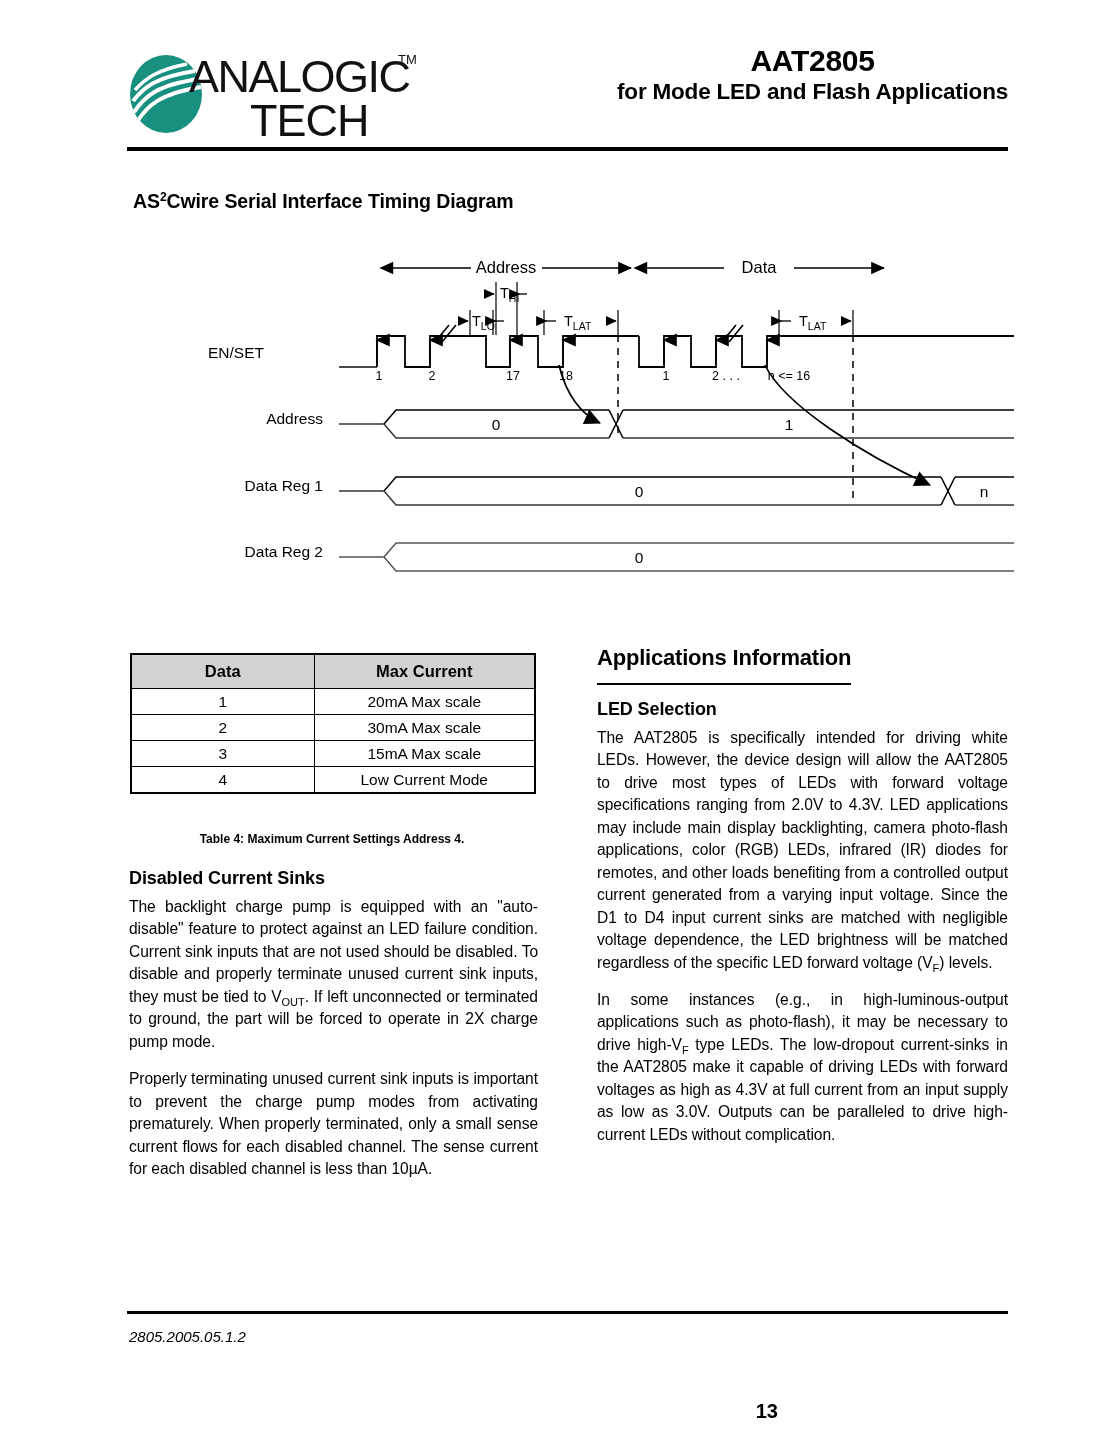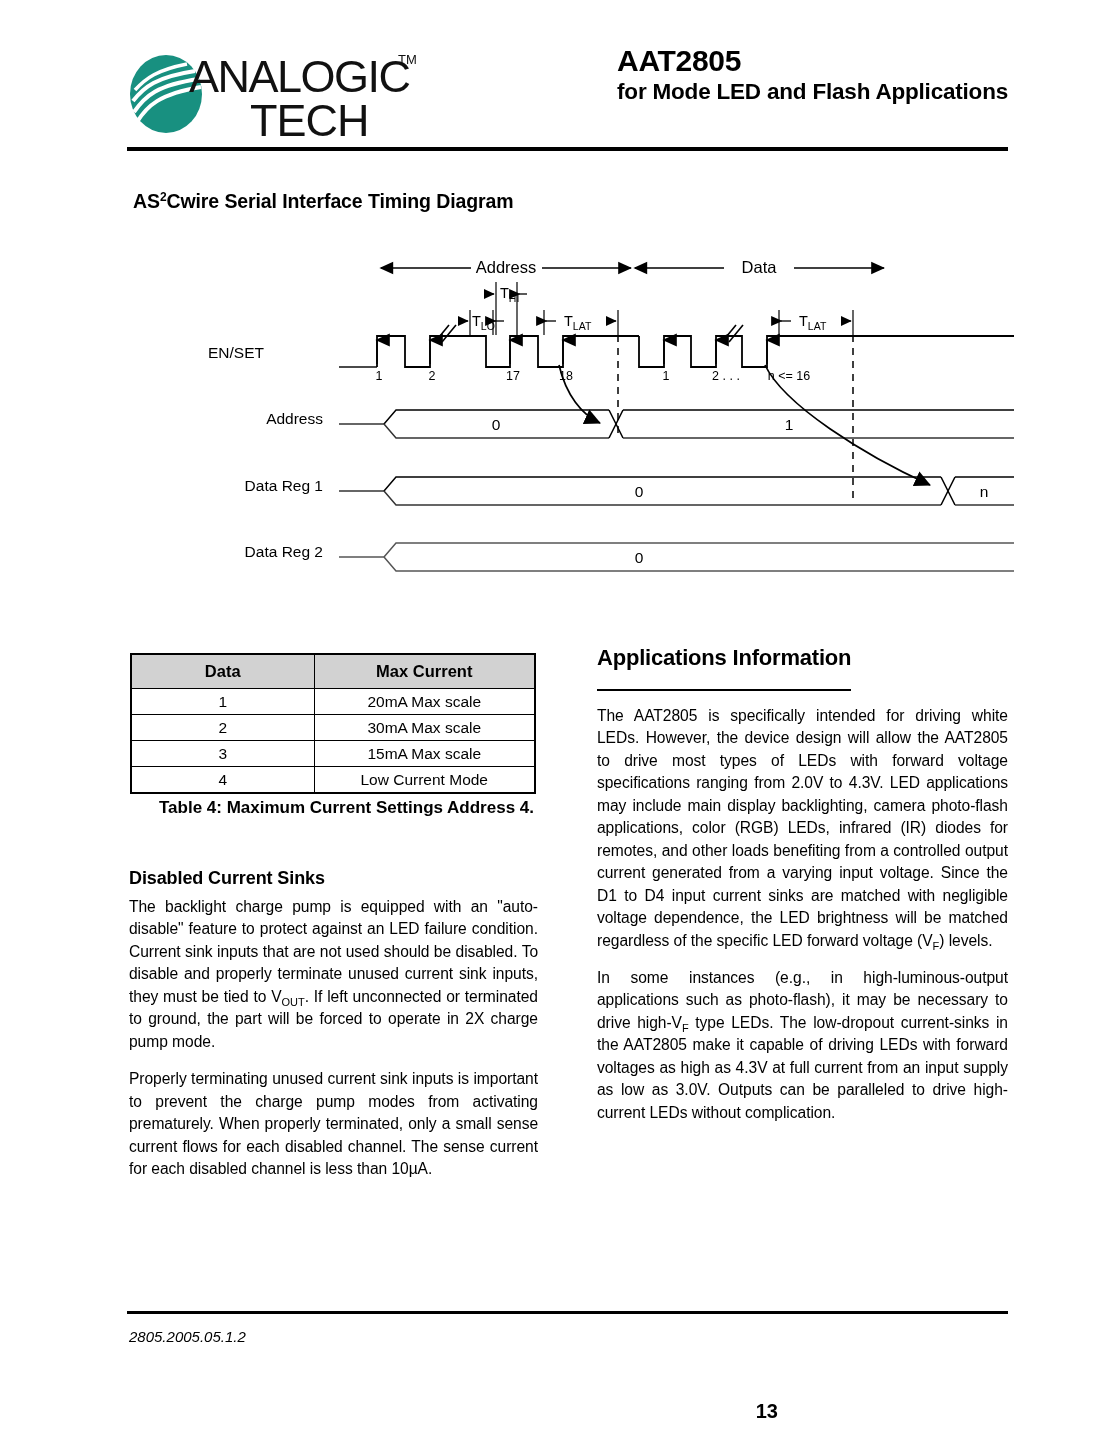--- a/index.html
+++ b/index.html
@@ -48,21 +48,21 @@
     position: absolute;
     left: 62px;
     top: 0px;
     width: 250px;
     height: 96px;
   }
   .header-titles {
     position: absolute;
     right: 0px;
     top: 0px;
-    text-align: left;
+    text-align: center;
     line-height: 1.16;
   }
   .hdr-part {
     font-size: 30px;
     font-weight: bold;
     letter-spacing: -0.3px;
   }
   .hdr-line {
     font-size: 22.5px;
     font-weight: bold;
@@ -127,24 +127,24 @@
     font-size: 15.5px;
     text-align: center;
     padding: 3.5px 0 3.5px 0;
     border: 1px solid #000;
   }
   table.data-tbl col.c1 { width: 183px; }
   table.data-tbl col.c2 { width: 221px; }
   .tbl-caption {
     position: absolute;
     left: 130px;
-    top: 798px;
+    top: 832px;
     width: 404px;
-    text-align: right;
-    font-size: 17px;
+    text-align: center;
+    font-size: 12px;
     font-weight: bold;
   }
 
   
   .col-left {
     position: absolute;
     left: 129px;
     top: 868px;
     width: 409px;
   }
@@ -154,21 +154,21 @@
     top: 645px;
     width: 411px;
   }
   h2.app-head {
     margin: 0 0 14px 0;
     font-size: 22px;
     font-weight: bold;
     letter-spacing: -0.2px;
     display: inline-block;
     border-bottom: 2.5px solid #000;
-    padding-bottom: 18px;
+    padding-bottom: 12px;
   }
   h3.sub-head {
     margin: 0 0 7px 0;
     font-size: 18px;
     font-weight: bold;
     letter-spacing: -0.1px;
   }
   p.body {
     margin: 0 0 15px 0;
     font-size: 15.6px;
@@ -423,20 +423,21 @@
   <div class="tbl-caption">Table 4: Maximum Current Settings Address 4.</div>
 
   <div class="col-left">
     <h3 class="sub-head">Disabled Current Sinks</h3>
     <p class="body"><span>The backlight charge pump is equipped with an "auto-disable" feature to protect against an LED failure condition.  Current sink inputs that are not used should be disabled.  To disable and properly terminate unused current sink inputs, they must be tied to V</span><sub>OUT</sub><span>. If left unconnected or terminated to ground, the part will be forced to operate in 2X charge pump mode.</span></p>
     <p class="body">Properly terminating unused current sink inputs is important to prevent the charge pump modes from activating prematurely. When properly terminated, only a small sense current flows for each disabled channel. The sense current for each disabled channel is less than 10µA.</p>
   </div>
 
   <div class="col-right">
     <h2 class="app-head">Applications Information</h2>
+    <h3 class="sub-head">LED Selection</h3>
     <p class="body"><span>The AAT2805 is specifically intended for driving white LEDs.  However, the device design will allow the AAT2805 to drive most types of LEDs with forward voltage specifications ranging from 2.0V to 4.3V. LED applications may include main display backlighting, camera photo-flash applications, color (RGB) LEDs, infrared (IR) diodes for remotes, and other loads benefiting from a controlled output current generated from a varying input voltage. Since the D1 to D4 input current sinks are matched with negligible voltage dependence, the LED brightness will be matched regardless of the specific LED forward voltage (V</span><sub>F</sub><span>) levels.</span></p>
     <p class="body"><span>In some instances (e.g., in high-luminous-output applications such as photo-flash), it may be necessary to drive high-V</span><sub>F</sub><span> type LEDs. The low-dropout current-sinks in the AAT2805 make it capable of driving LEDs with forward voltages as high as 4.3V at full current from an input supply as low as 3.0V. Outputs can be paralleled to drive high-current LEDs without complication.</span></p>
   </div>
 
   <div class="footer-rule"></div>
   <div class="footer-left">2805.2005.05.1.2</div>
   <div class="footer-right">13</div>
 
 </div>
 

